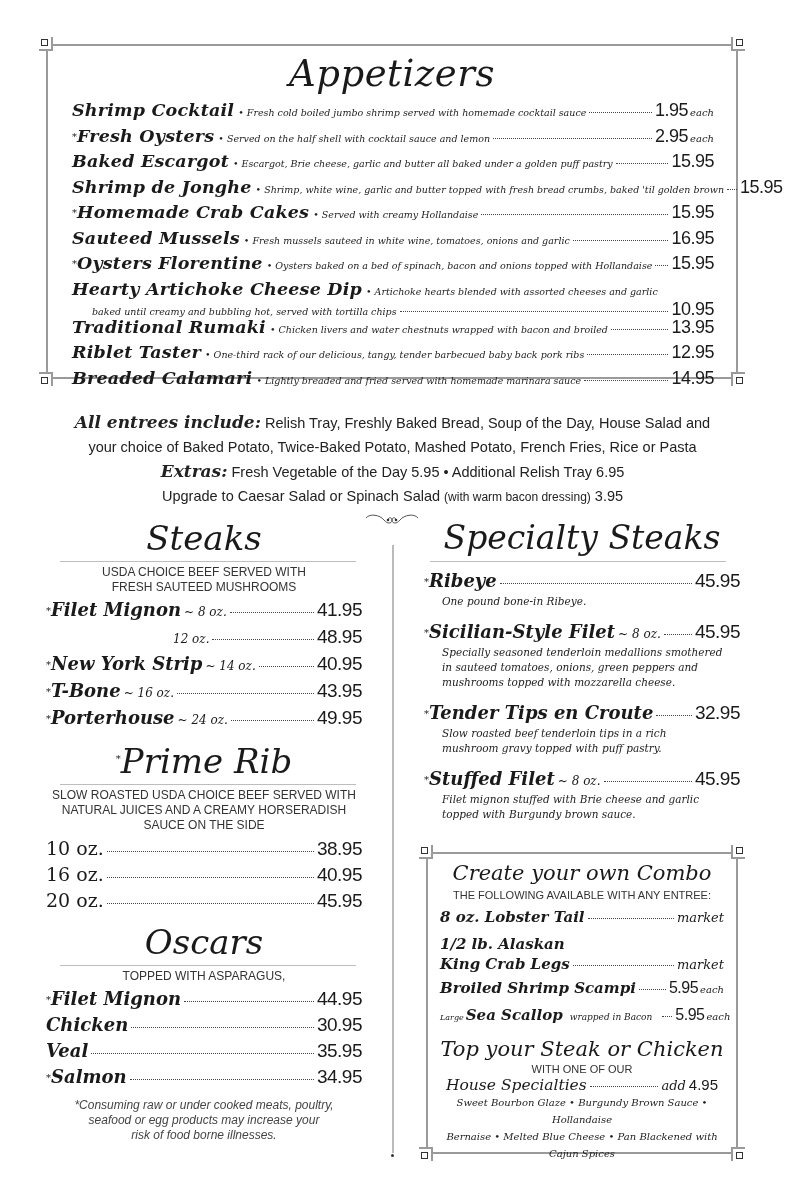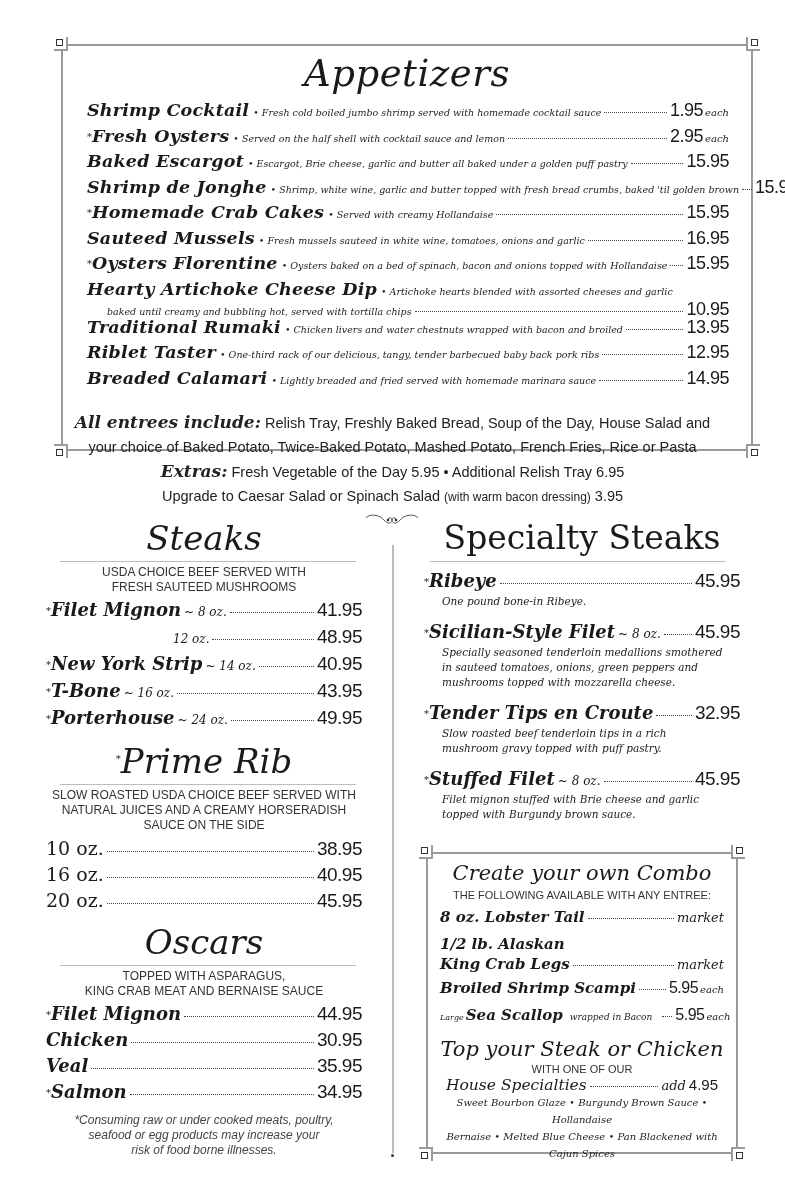--- a/index.html
+++ b/index.html
@@ -12,21 +12,21 @@
   .frame .corner::before { content: ""; position: absolute; width: 5px; height: 5px; border: 1.5px solid #333; background:#fff; }
   .frame .c-tl { left: -9px; top: -9px; border-right: 2px solid #9a9a9a; border-bottom: 2px solid #9a9a9a; }
   .frame .c-tl::before { left: 2px; top: 2px; }
   .frame .c-tr { right: -9px; top: -9px; border-left: 2px solid #9a9a9a; border-bottom: 2px solid #9a9a9a; }
   .frame .c-tr::before { right: 2px; top: 2px; }
   .frame .c-bl { left: -9px; bottom: -9px; border-right: 2px solid #9a9a9a; border-top: 2px solid #9a9a9a; }
   .frame .c-bl::before { left: 2px; bottom: 2px; }
   .frame .c-br { right: -9px; bottom: -9px; border-left: 2px solid #9a9a9a; border-top: 2px solid #9a9a9a; }
   .frame .c-br::before { right: 2px; bottom: 2px; }
 
-  #appetizers { left: 46px; top: 44px; width: 692px; height: 407px; margin-left: 15px; }
+  #appetizers { left: 46px; top: 44px; width: 692px; height: 335px; }
   .app-title { position: absolute; top: 6px; left: 0; right: 0; text-align: center; font-size: 37px; font-style: italic; letter-spacing: 0.5px; }
   .app-list { position: absolute; top: 54px; left: 24px; right: 22px; }
   .app-row { display: flex; align-items: baseline; height: 25.5px; white-space: nowrap; }
   .app-row.tall { height: 38px; align-items: flex-start; flex-wrap: wrap; }
   .star { font-size: 10px; vertical-align: top; position: relative; top: -2px; }
   .app-name { font-size: 17.5px; font-style: italic; font-weight: bold; letter-spacing: 0.2px; }
   .app-desc { font-size: 9.5px; font-style: italic; margin-left: 4px; color:#222; }
   .leader { flex: 1; border-bottom: 1px dotted #444; margin: 0 3px; position: relative; top: -3px; min-width: 10px; }
   .price { font-family: "Liberation Sans", sans-serif; font-size: 18px; letter-spacing: -0.5px; }
   .each { font-size: 10px; font-style: italic; margin-left: 2px; }
@@ -53,21 +53,21 @@
   .row .pr { font-family: "Liberation Sans", sans-serif; font-size: 19px; letter-spacing: -0.5px; }
   .steak-rows .row { height: 27px; }
   .steak-rows .row.indent { padding-left: 124px; }
   .prime-rows .row { height: 26px; }
   .prime-rows .nm { font-style: normal; font-weight: normal; font-family: "DejaVu Serif", serif; font-size: 19px; }
   .oscar-rows .row { height: 26px; }
   .disclaimer { text-align: center; font-family: "Liberation Sans", sans-serif; font-style: italic; font-size: 12px; line-height: 15px; color: #444; margin-top: 6px; }
 
   
   .col-right { position: absolute; left: 424px; top: 515px; width: 316px; }
-  .spec-title { text-align: center; font-size: 33px; line-height: 46px; }
+  .spec-title { text-align: center; font-size: 33px; font-style: italic; line-height: 46px; }
   .spec-item { margin-top: 8px; }
   .spec-item .row { height: 24px; }
   .spec-desc { font-size: 10.5px; font-style: italic; line-height: 15px; padding-left: 18px; color:#222; }
 
   #combo { left: 426px; top: 852px; width: 312px; height: 302px; }
   .combo-inner { position: absolute; left: 12px; right: 12px; top: 4px; }
   .combo-title { text-align: center; font-size: 21px; font-style: italic; line-height: 30px; }
   .combo-sub { text-align: center; font-family: "Liberation Sans", sans-serif; font-size: 11px; color: #333; line-height: 14px; }
   .combo-rows .row { height: 27px; }
   .combo-rows .nm { font-size: 15px; font-style: italic; }
@@ -272,21 +272,20 @@
       <span class="nm">20 oz.</span>
       <span class="leader"></span>
       <span class="pr">45.95</span>
     </div>
   </div>
 
   <div class="sec-title" style="margin-top:4px;">Oscars</div>
   <div class="sec-rule"></div>
   <div class="sec-sub">
     <div>TOPPED WITH ASPARAGUS,</div>
-    <div>KING CRAB MEAT AND BERNAISE SAUCE</div>
   </div>
   <div class="oscar-rows" style="margin-top:4px;">
     <div class="row">
       <span class="star">*</span>
       <span class="nm">Filet Mignon</span>
       <span class="leader"></span>
       <span class="pr">44.95</span>
     </div>
     <div class="row">
       <span class="star"></span>

